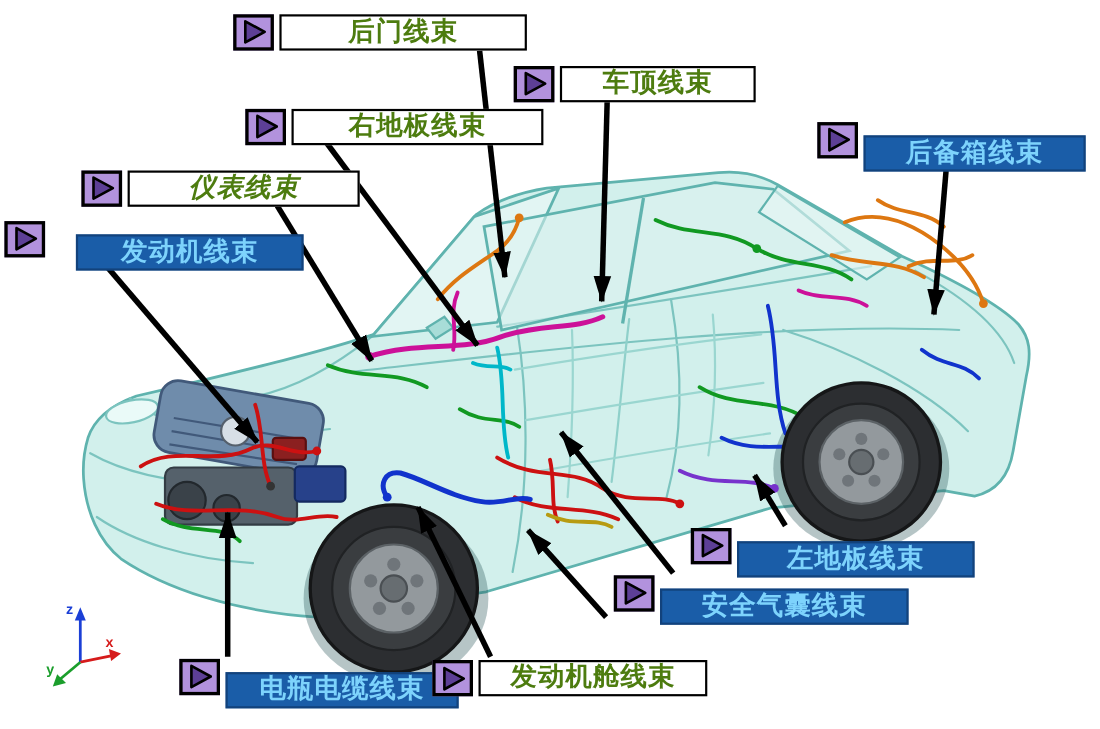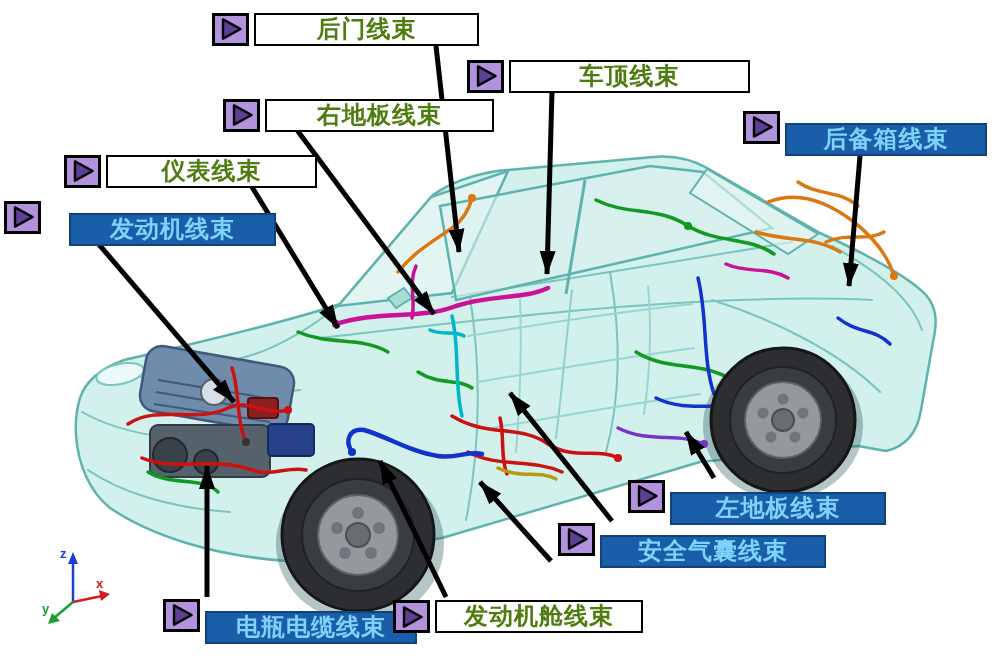--- a/index.html
+++ b/index.html
@@ -191,33 +191,33 @@
     </span>
     <span class="callout-text" style="width:225px">后门线束</span>
   </div>
 
   <div class="callout white" style="left:467px; top:58px;">
     <span class="glyph-box">
       <svg width="26" height="24" viewBox="0 0 30 30">
           <polygon points="5,3 27,15 5,27" fill="#5d3f96" stroke="#000" stroke-width="3" stroke-linejoin="round"></polygon>
         </svg>
     </span>
-    <span class="callout-text" style="width:241px">车顶线束</span>
+    <span class="callout-text" style="width:178px">车顶线束</span>
   </div>
 
   <div class="callout white" style="left:179px; top:97px;padding-left:44px;">
     <span class="glyph-box">
       <svg width="26" height="24" viewBox="0 0 30 30">
           <polygon points="5,3 27,15 5,27" fill="#5d3f96" stroke="#000" stroke-width="3" stroke-linejoin="round"></polygon>
         </svg>
     </span>
     <span class="callout-text" style="width:229px">右地板线束</span>
   </div>
 
-  <div class="callout white" style="left:64px; top:153px;">
+  <div class="callout white" style="left:74px; top:153px;font-style:italic;">
     <span class="glyph-box">
       <svg width="26" height="24" viewBox="0 0 30 30">
           <polygon points="5,3 27,15 5,27" fill="#5d3f96" stroke="#000" stroke-width="3" stroke-linejoin="round"></polygon>
         </svg>
     </span>
     <span class="callout-text" style="width:211px">仪表线束</span>
   </div>
 
   <div class="callout blue" style="left:4px; top:199px;gap:28px;">
     <span class="glyph-box">

